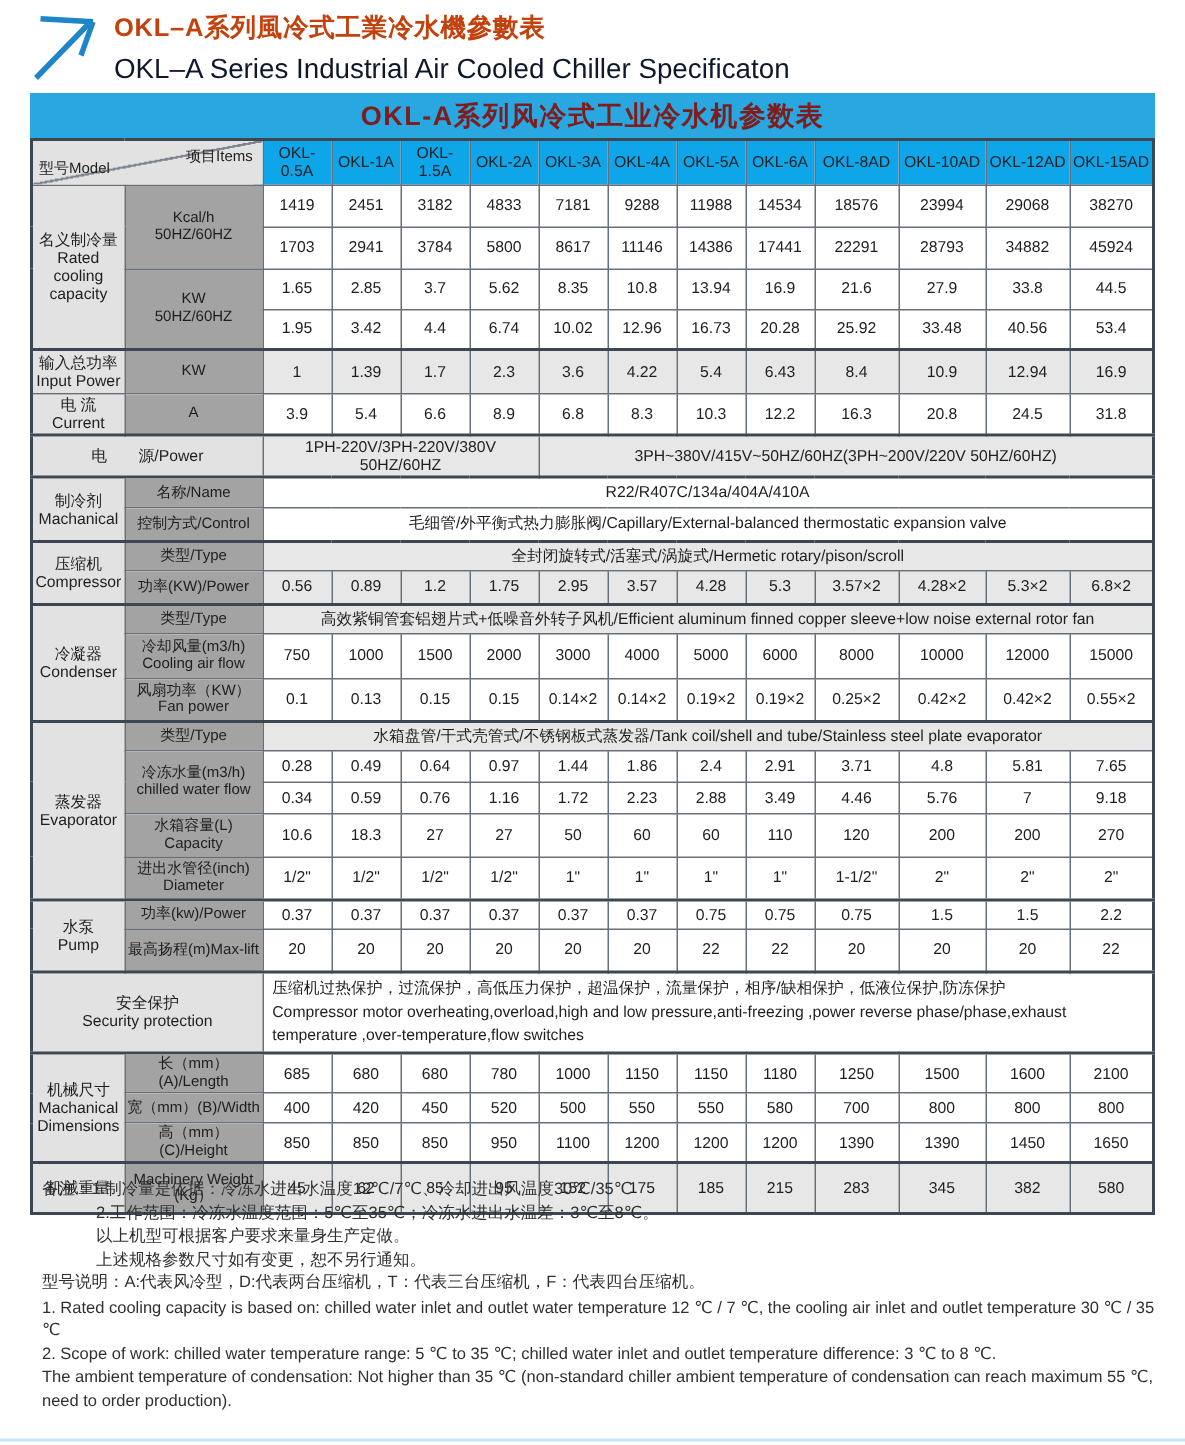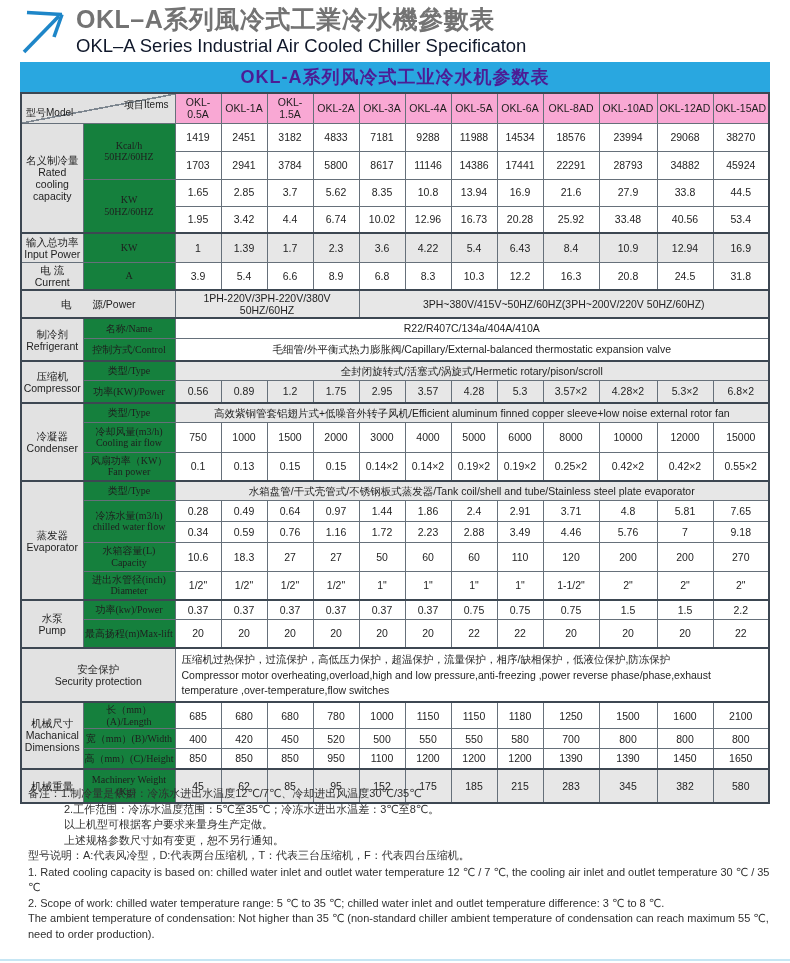--- a/index.html
+++ b/index.html
@@ -6,34 +6,34 @@
   body{
     width:790px;height:963px;position:relative;background:#ffffff;
     font-family:"Liberation Sans","DejaVu Sans",sans-serif;color:#222;
     overflow:hidden;
   }
   .page{width:790px;height:963px;position:relative;}
   
   .doc-header{position:absolute;left:10px;top:4px;display:flex;align-items:flex-start;}
   .arrow-wrap{width:62px;height:54px;flex:0 0 62px;}
   .titles{padding-left:4px;}
-  .title-zh{font-size:25px;font-weight:700;color:#737373;letter-spacing:0.5px;line-height:30px;}
+  .title-zh{font-size:17px;font-weight:700;color:#c2410c;letter-spacing:0.5px;line-height:30px;}
   .title-en{font-size:18.5px;font-weight:500;color:#0f172a;line-height:24px;}
   
   .table-wrap{position:absolute;left:20px;top:62px;width:750px;}
-  .blue-bar{height:30px;line-height:30px;text-align:center;color:#4c1d95;
+  .blue-bar{height:30px;line-height:30px;text-align:center;color:#7f1d1d;
     font-size:18px;font-weight:600;letter-spacing:1px;}
   table{border-collapse:collapse;table-layout:fixed;width:750px;
     border:2px solid #3d4752;}
   td{border:1px solid #66707a;text-align:center;vertical-align:middle;
     font-size:10.5px;padding:1px 1px;color:#1e1e1e;white-space:pre-line;
     overflow:hidden;line-height:1.15;}
-  td.mh{background:#f9a8d4;font-size:10.5px;font-weight:500;}
+  td.mh{background:#0ea5e9;font-size:10.5px;font-weight:500;}
   td.lc{background:#e2e2e2;}
-  td.li{background:#15803d;font-size:10px;font-family:Liberation Serif, serif;}
+  td.li{background:#a3a3a3;font-size:10px;}
   td.g{background:#e7e7e7;}
   td.tl{text-align:left;padding:2px 6px;font-size:10.5px;line-height:1.45;}
   tr.grp td{border-top:2px solid #3d4752;}
   
   td.diag{background:
     linear-gradient(to bottom right,
       #e2e2e2 calc(50% - 0.8px), #7d868f calc(50% - 0.8px),
       #7d868f calc(50% + 0.8px), #e2e2e2 calc(50% + 0.8px));
     position:relative;padding:0;}
   td.diag .corner-model{position:absolute;left:4px;bottom:4px;font-size:10px;}
@@ -200,21 +200,21 @@
             <td class="d">24.5</td>
             <td class="d">31.8</td>
           </tr>
           <tr class="grp" style="height: 20px;">
             <td class="lc" colspan="2">电　　源/Power</td>
             <td class="g" colspan="4">1PH-220V/3PH-220V/380V 50HZ/60HZ</td>
             <td class="g" colspan="8">3PH~380V/415V~50HZ/60HZ(3PH~200V/220V  50HZ/60HZ)</td>
           </tr>
           <tr class="grp" style="height: 20px;">
             <td class="lc" rowspan="2">制冷剂
-Refrigerant</td>
+Machanical</td>
             <td class="li">名称/Name</td>
             <td class="d" colspan="12">R22/R407C/134a/404A/410A</td>
           </tr>
           <tr style="height: 23px;">
             <td class="li">控制方式/Control</td>
             <td class="d" colspan="12">毛细管/外平衡式热力膨胀阀/Capillary/External-balanced thermostatic expansion valve</td>
           </tr>
           <tr class="grp" style="height: 19px;">
             <td class="lc" rowspan="2">压缩机
 Compressor</td>

